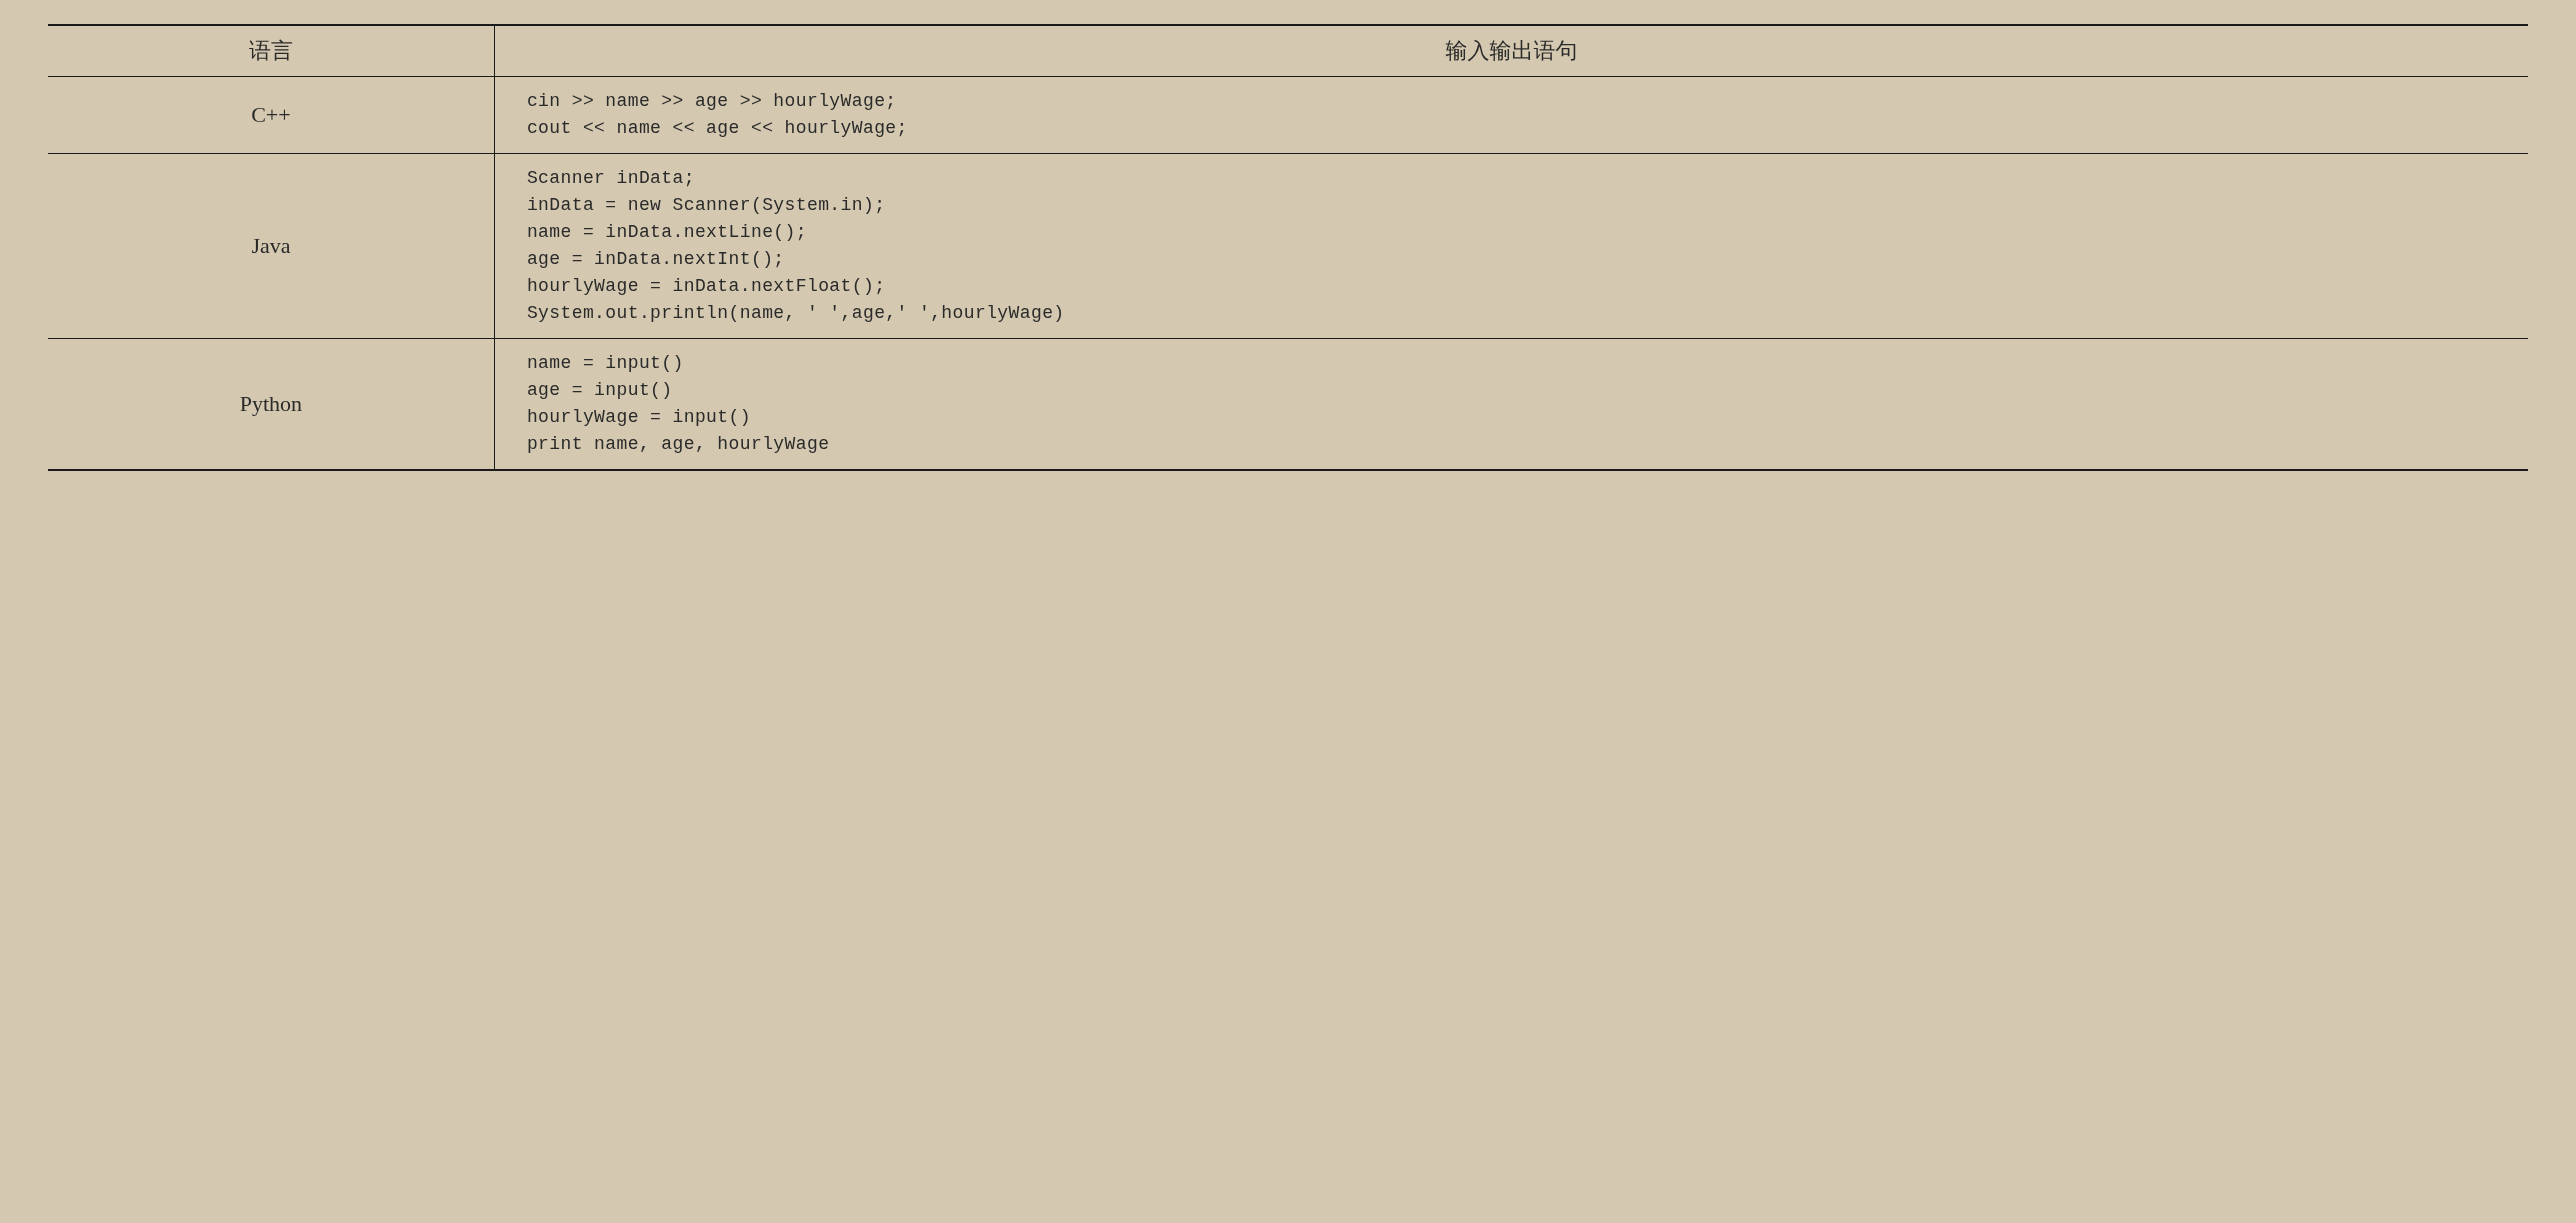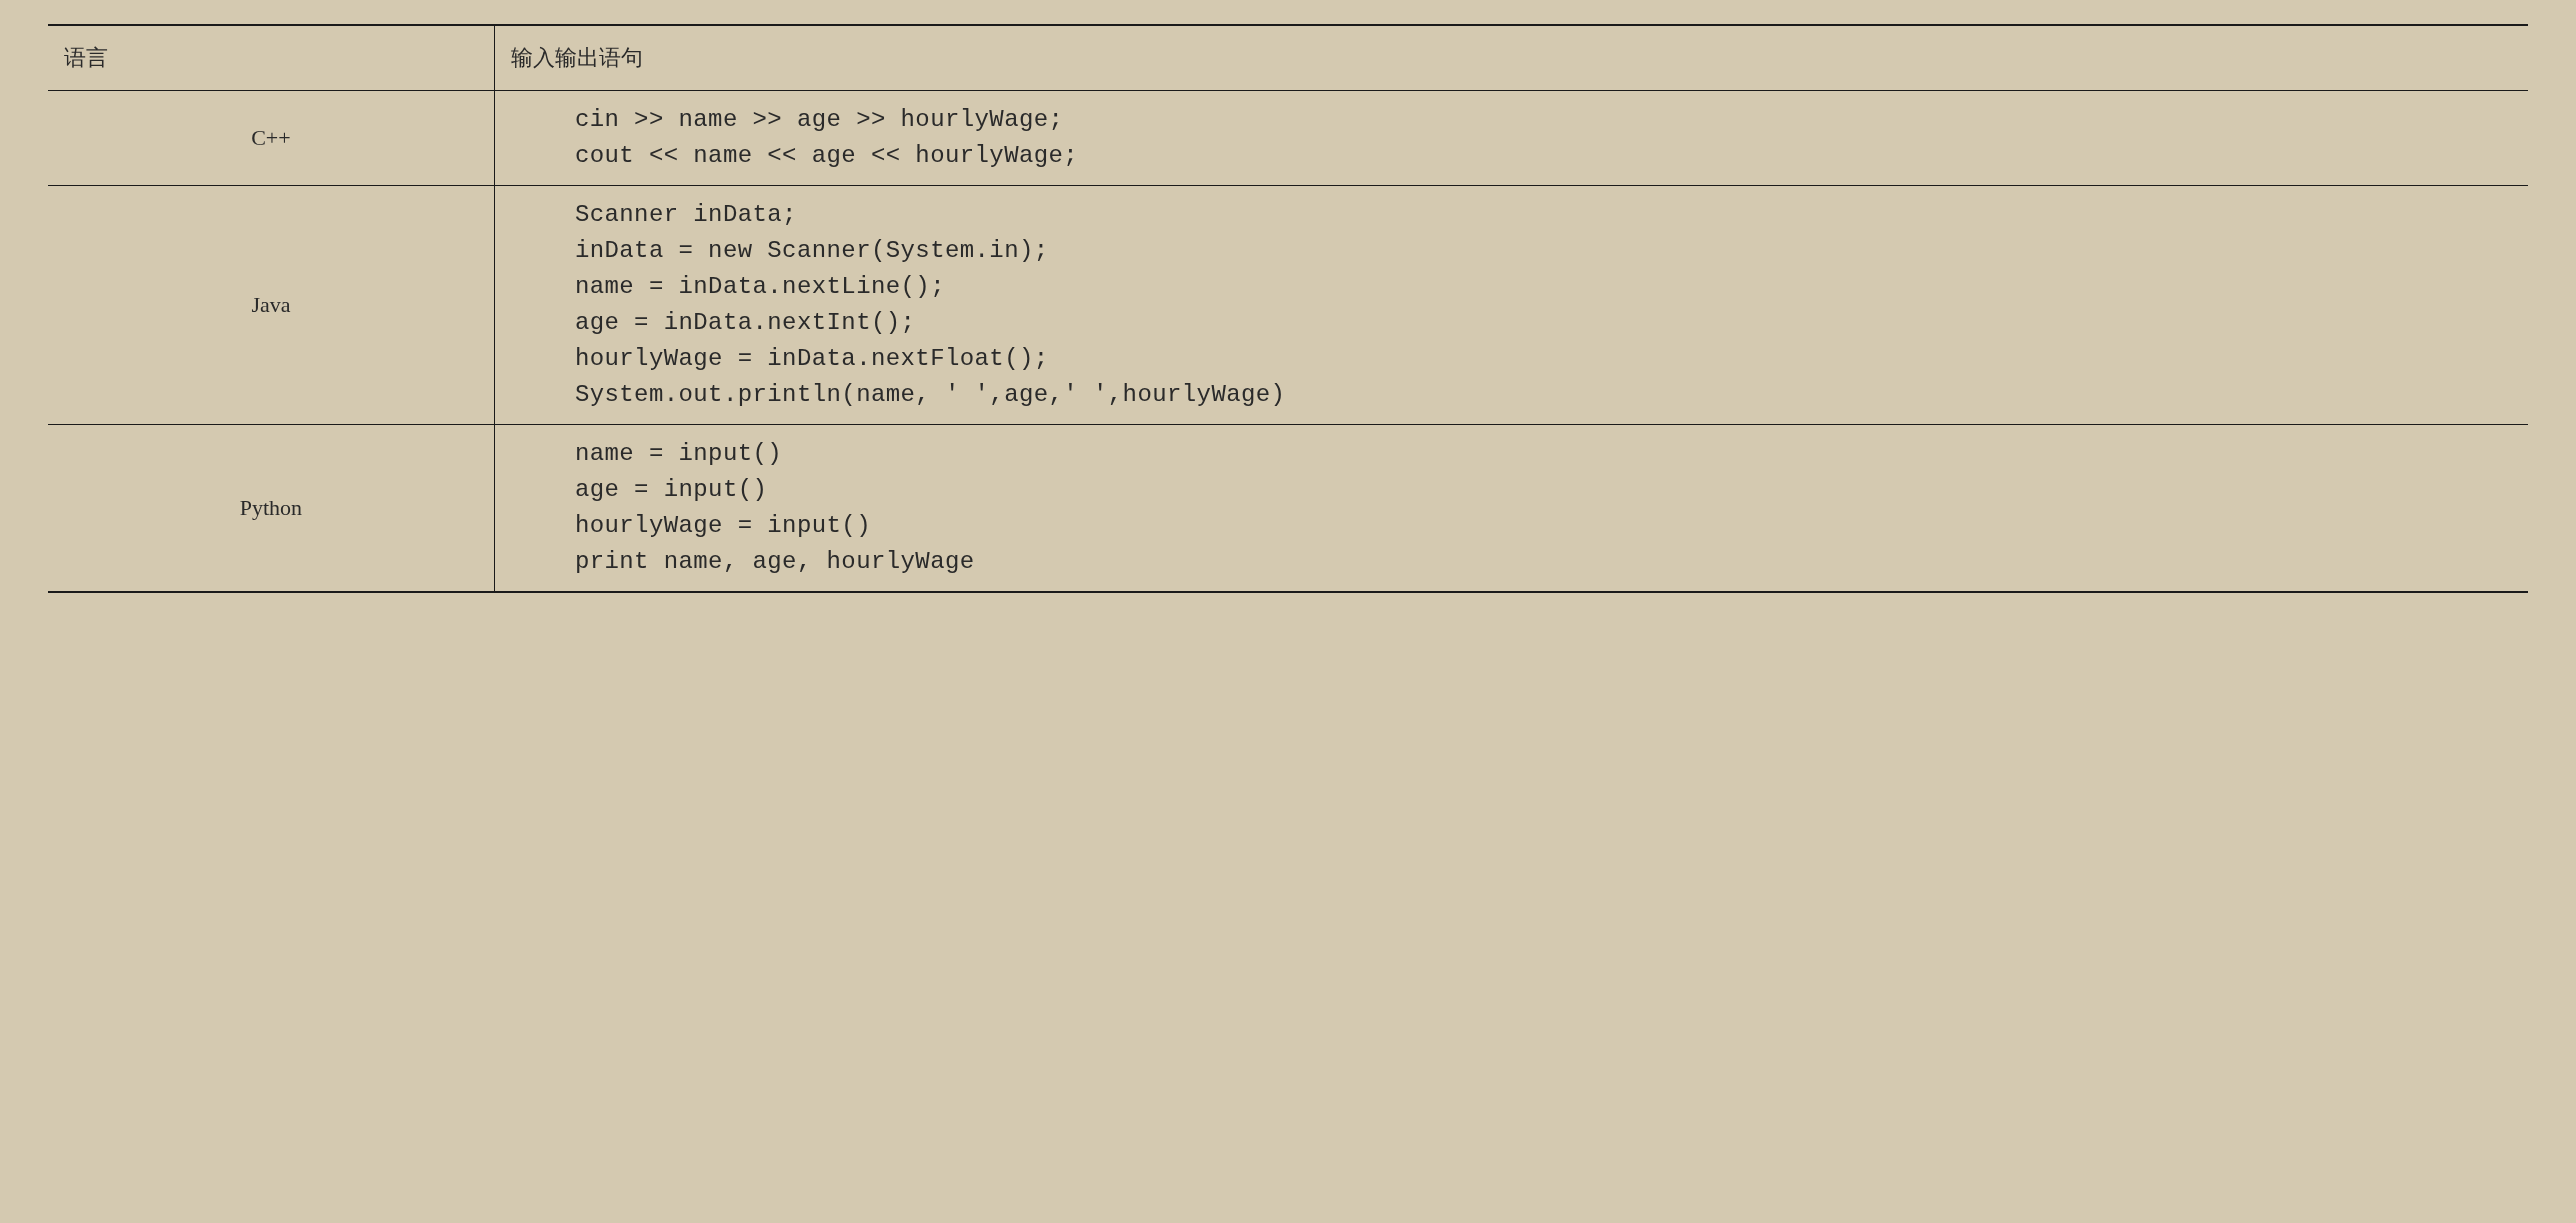--- a/index.html
+++ b/index.html
@@ -18,24 +18,24 @@
     }
     table {
       width: 100%;
       border-collapse: collapse;
     }
     thead tr {
       border-top: 2.4px solid #1a1a1a;
       border-bottom: 1.6px solid #1a1a1a;
     }
     th {
-      padding: 17px 16px;
+      padding: 10px 16px;
       font-weight: normal;
       font-size: 22px;
-      text-align: left;
+      text-align: center;
     }
     th.lang-header {
       width: 18%;
       border-right: 1.6px solid #1a1a1a;
     }
     th.io-header {
       width: 82%;
     }
     tbody tr {
       border-bottom: 1.6px solid #1a1a1a;
@@ -48,24 +48,24 @@
       vertical-align: middle;
     }
     td.lang-cell {
       text-align: center;
       font-size: 22px;
       border-right: 1.6px solid #1a1a1a;
       font-family: "Times New Roman", serif;
     }
     td.code-cell {
       font-family: "Courier New", monospace;
-      font-size: 24px;
+      font-size: 18px;
       white-space: pre;
       line-height: 1.5;
-      padding-left: 80px;
+      padding-left: 32px;
       letter-spacing: 0.4px;
     }
   </style>
 </head>
 <body>
 
 <div class="table-container">
   <table>
     <thead>
       <tr>

